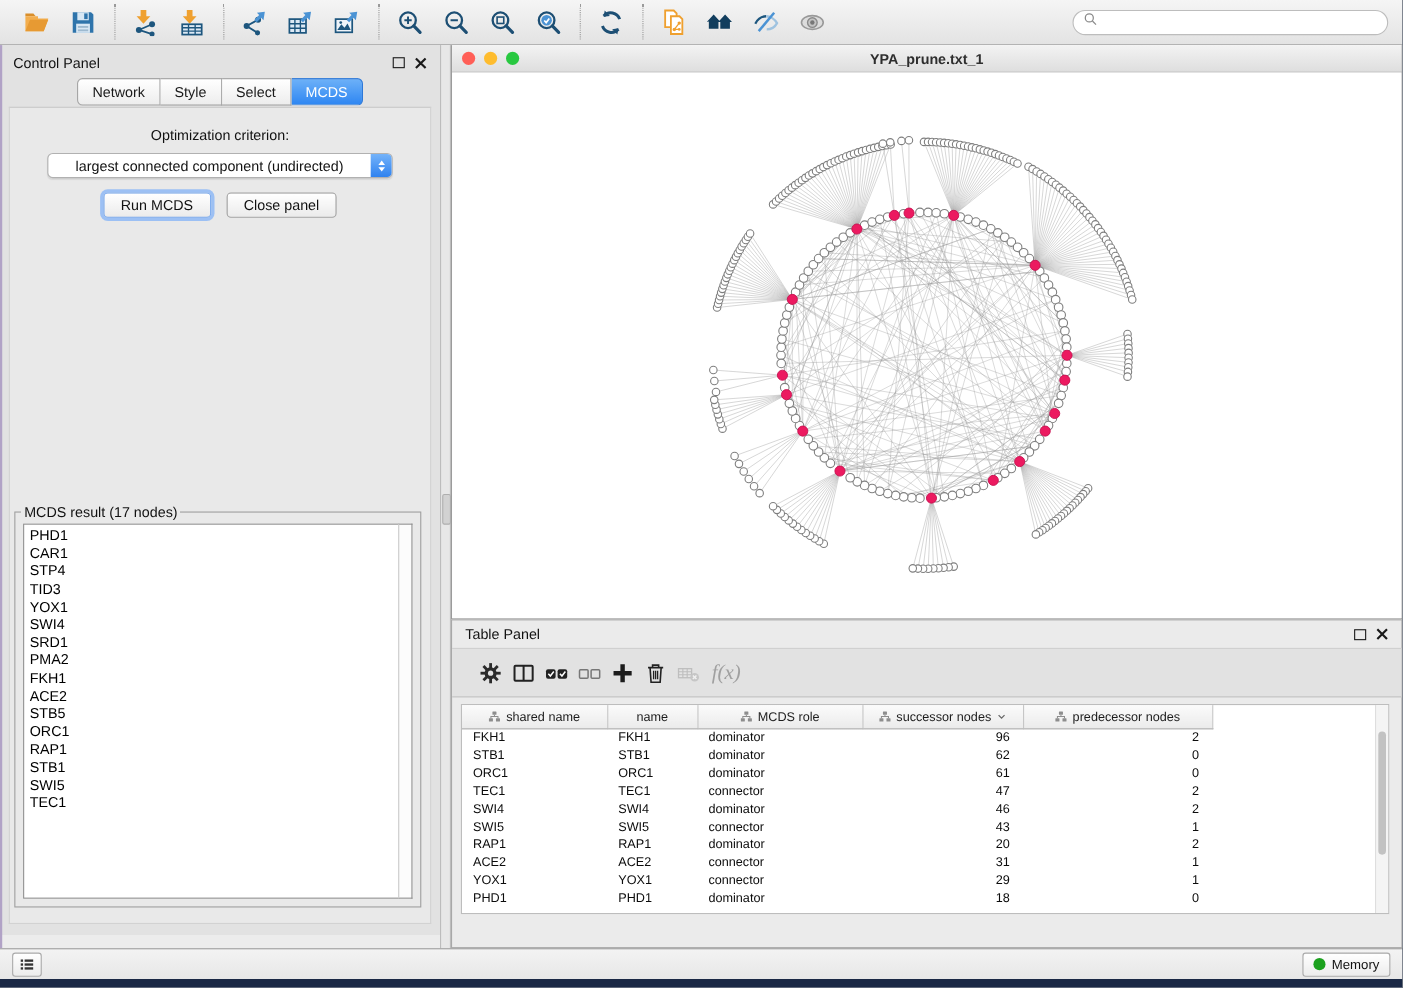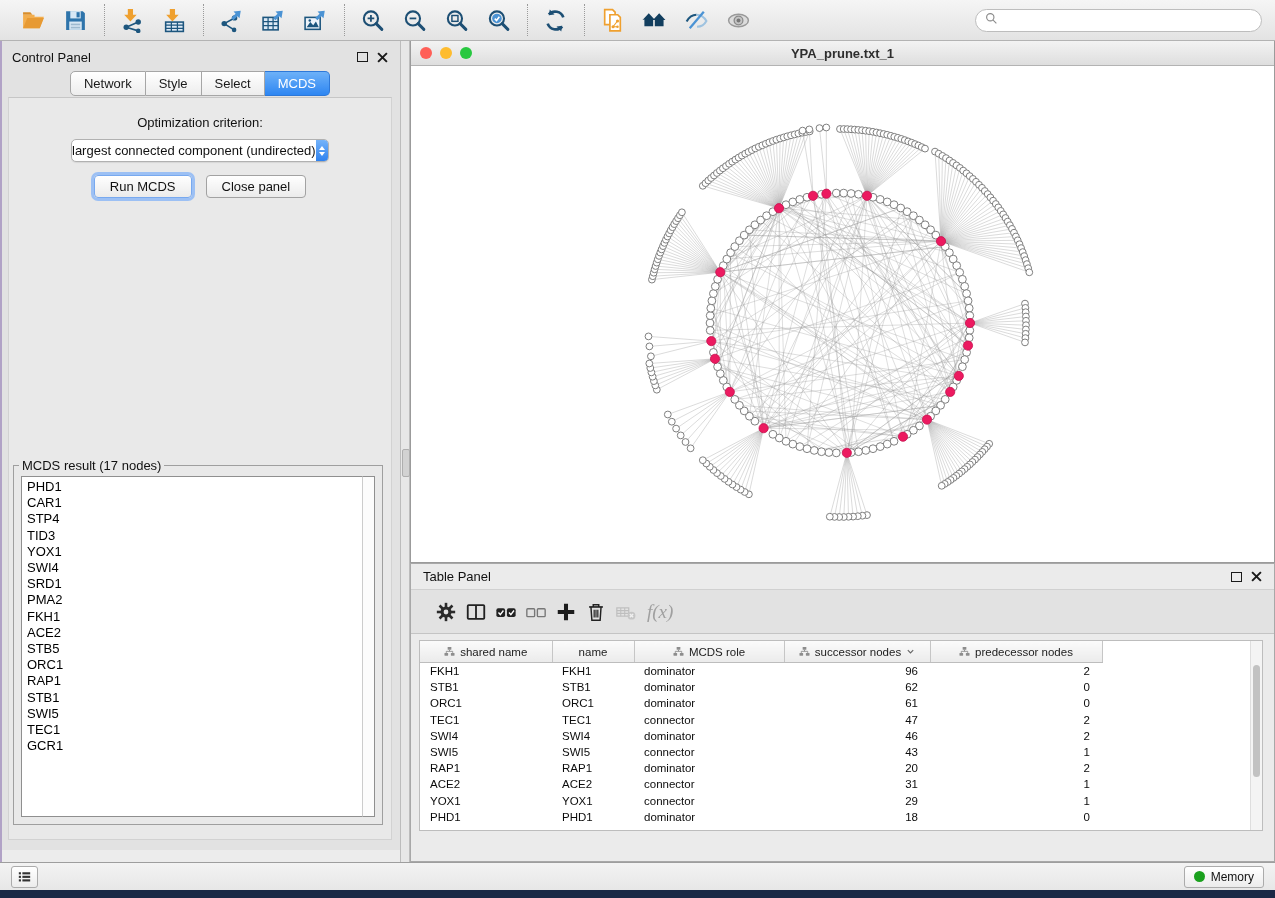--- a/index.html
+++ b/index.html
@@ -27,21 +27,21 @@
   .float-icon{width:9px;height:8px;border:1.5px solid #1a1a1a;background:transparent;}
   .close-icon{width:11px;height:11px;}
   .close-icon svg{width:11px;height:11px;display:block;}
   .seg-tabs{display:flex;justify-content:center;}
   .seg-tab{font-size:13px;line-height:15px;padding:4px 13px;background:linear-gradient(#ffffff,#ededed);border:1px solid #a6a6a6;border-left:none;color:#1a1a1a;cursor:default;}
   .seg-tab:first-child{border-left:1px solid #a6a6a6;border-radius:5px 0 0 5px;}
   .seg-tab:last-child{border-radius:0 5px 5px 0;}
   .seg-tab.active{background:linear-gradient(#6db1f8,#2e86f2);border-color:#2d78d8;color:#fff;}
   .panel-content{position:absolute;top:56px;left:8px;right:8px;bottom:10px;background:#e9e9e9;border:1px solid #d2d2d2;border-top-color:#c6c6c6;}
   .opt-label{text-align:center;font-size:13px;color:#111;margin-top:17px;}
-  .dropdown{margin:9px auto 0;width:258px;height:23px;background:#fff;border:1px solid #b1b1b1;border-radius:5px;display:flex;align-items:stretch;box-sizing:border-box;box-shadow:0 1px 1px rgba(0,0,0,.08);}
+  .dropdown{margin:9px auto 0;width:314px;height:23px;background:#fff;border:1px solid #b1b1b1;border-radius:5px;display:flex;align-items:stretch;box-sizing:border-box;box-shadow:0 1px 1px rgba(0,0,0,.08);}
   .dropdown-value{flex:1;display:flex;align-items:center;justify-content:center;font-size:13px;color:#111;white-space:nowrap;}
   .dropdown-stepper{width:19px;background:linear-gradient(#74b3fa,#2f82ef);border-radius:0 4px 4px 0;display:flex;flex-direction:column;align-items:center;justify-content:center;gap:2px;}
   .arr-up{width:0;height:0;border-left:3.5px solid transparent;border-right:3.5px solid transparent;border-bottom:4.5px solid #fff;}
   .arr-dn{width:0;height:0;border-left:3.5px solid transparent;border-right:3.5px solid transparent;border-top:4.5px solid #fff;}
   .btn-row{display:flex;justify-content:center;gap:14px;margin-top:13px;}
   .mac-btn{font-size:13px;height:23px;padding:0 15px;background:linear-gradient(#ffffff,#ebebeb);border:1px solid #a2a2a2;border-radius:4px;color:#111;font-family:"Liberation Sans",sans-serif;cursor:default;}
   .mac-btn.focus{box-shadow:0 0 0 3px rgba(115,170,250,.65);border-color:#78a9ef;}
   .result-fieldset{position:absolute;top:360px;left:4px;right:8px;bottom:14px;border:1px solid #9f9f9f;margin:0;padding:0;background:transparent;}
   .result-fieldset legend{font-size:13px;color:#111;margin-left:5px;padding:0 3px;}
   .result-list{position:absolute;top:3px;left:7px;right:19px;bottom:7px;background:#fff;border:1px solid #8f8f8f;overflow:hidden;padding-top:2px;}
@@ -266,21 +266,20 @@
               <div class="list-item">SRD1</div>
               <div class="list-item">PMA2</div>
               <div class="list-item">FKH1</div>
               <div class="list-item">ACE2</div>
               <div class="list-item">STB5</div>
               <div class="list-item">ORC1</div>
               <div class="list-item">RAP1</div>
               <div class="list-item">STB1</div>
               <div class="list-item">SWI5</div>
               <div class="list-item">TEC1</div>
-              <div class="list-item">GCR1</div>
             </div>
           <div class="list-scroll"></div>
         </fieldset>
       </div>
     </div>
 
     <div class="splitter">
       <div class="splitter-handle"></div>
     </div>
 

